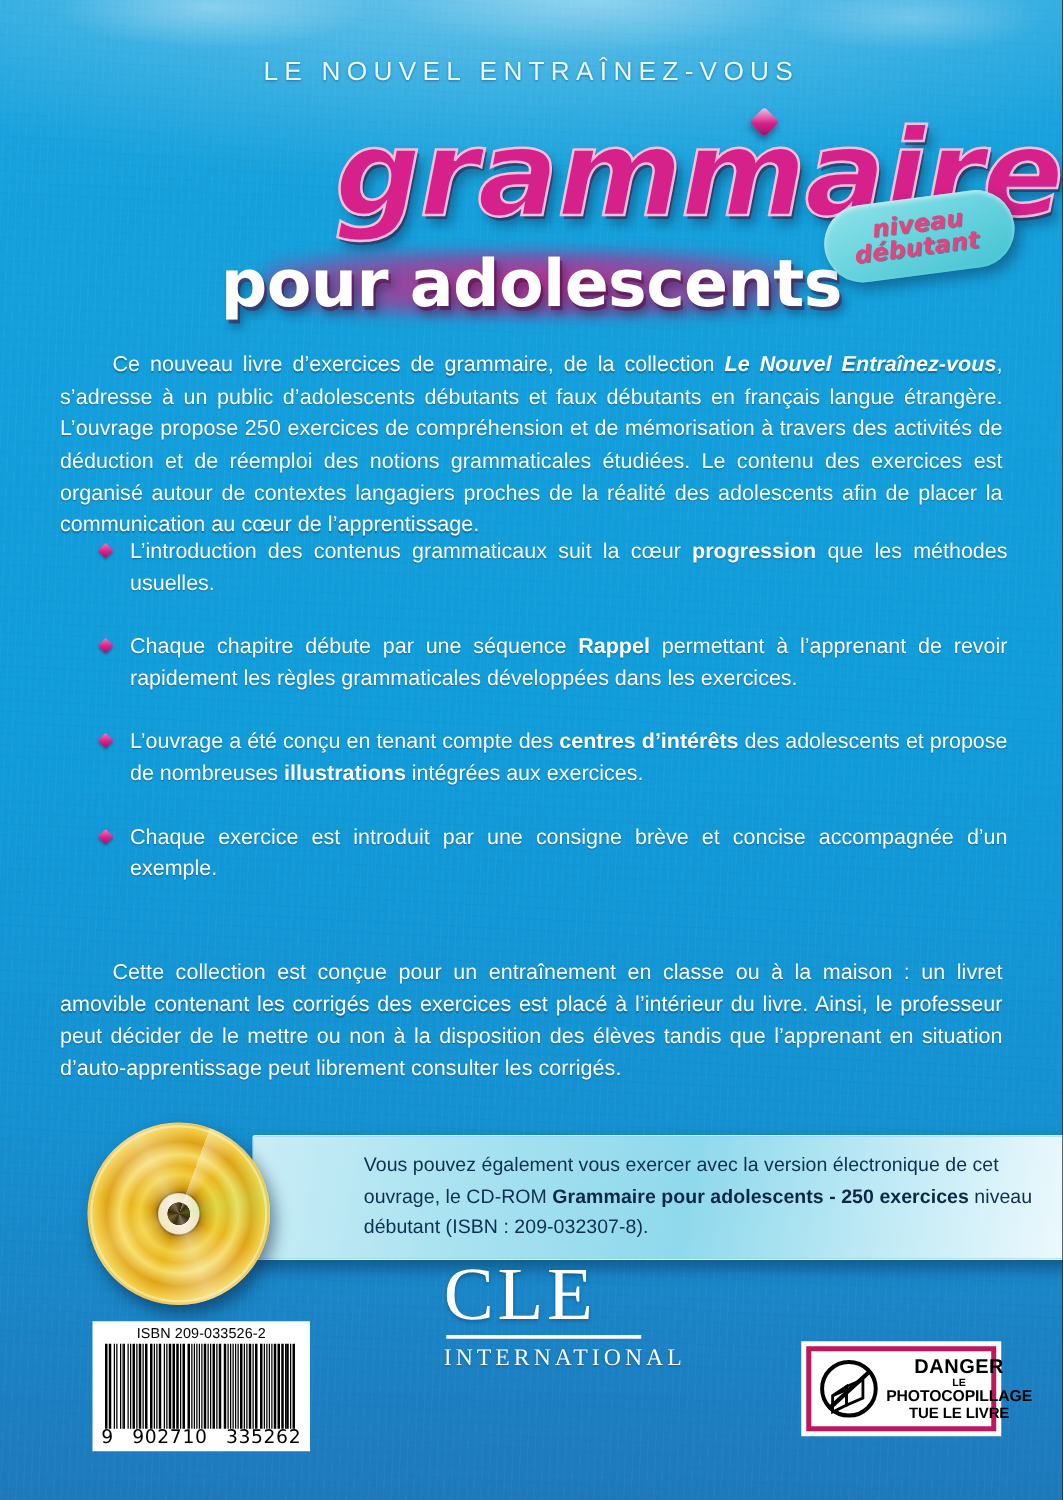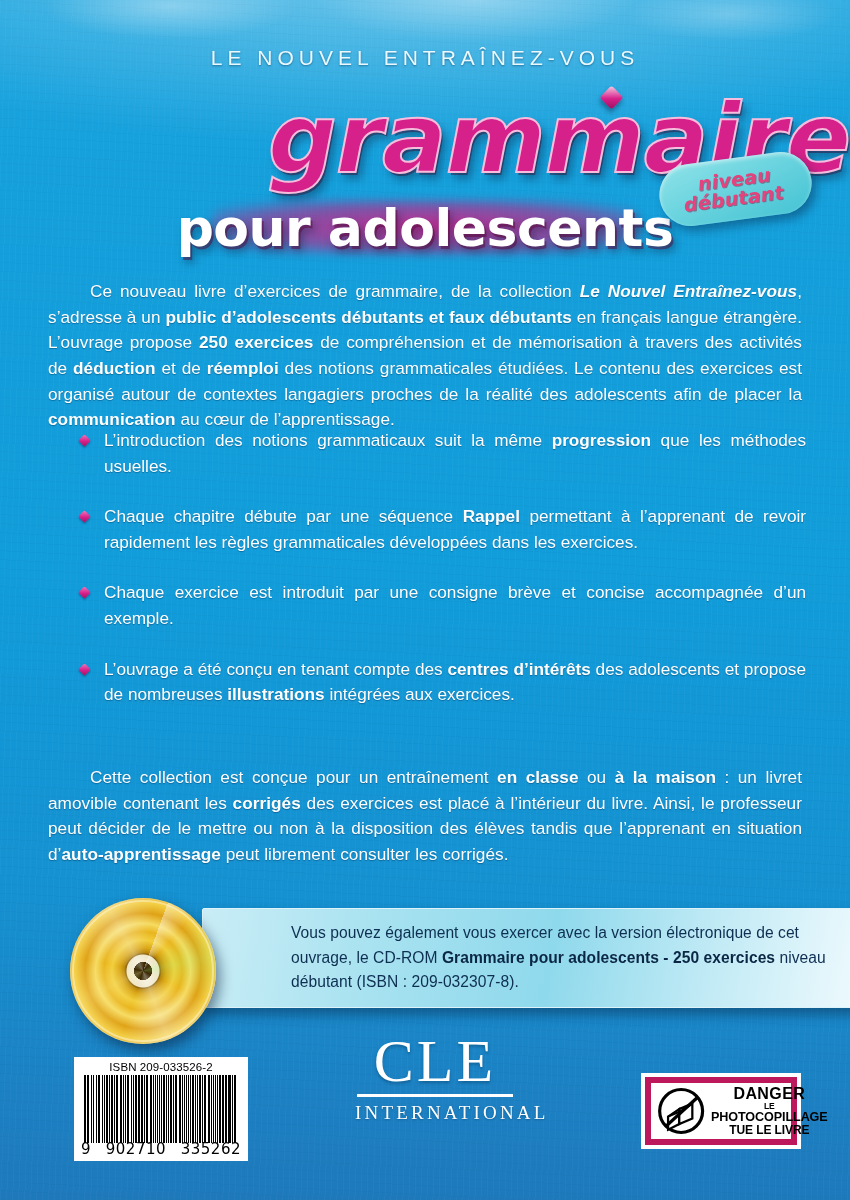--- a/index.html
+++ b/index.html
@@ -143,21 +143,21 @@
     width: 754px;
     color: #FFFFFF;
   }
   .para {
     font-size: 17.2px;
     line-height: 25.6px;
     text-align: justify;
     text-shadow: 0 1px 1px rgba(0,45,80,.42);
     letter-spacing: .05px;
   }
-  .para b { font-weight: 700; }
+  .para b { font-weight: 400; }
   .para i { font-style: italic; font-weight: 700; }
   .indent { text-indent: 42px; }
 
   .bullets { position: absolute; left: 78px; width: 728px; }
   .bullet {
     position: relative;
     padding-left: 26px;
     margin-bottom: 25px;
     color: #FFFFFF;
     font-size: 17.2px;
@@ -262,23 +262,23 @@
     justify-content: space-between;
     padding: 0 7px;
     font-size: 15px;
     font-family: "DejaVu Sans", sans-serif;
     color: #000;
     letter-spacing: .5px;
   }
 
   .cle-logo {
     position: absolute;
-    left: 355px; top: 1032px;
+    left: 355px; top: 1006px;
     width: 160px;
-    text-align: center;
+    text-align: left;
     color: #FFFFFF;
   }
   .cle-main {
     font-family: "Liberation Serif", serif;
     font-size: 60px;
     line-height: 58px;
     letter-spacing: 3px;
     font-weight: 400;
     text-shadow: 0 2px 3px rgba(0,45,80,.4);
   }
@@ -293,21 +293,21 @@
   .danger-box {
     position: absolute;
     left: 641px; top: 1073px;
     width: 160px; height: 76px;
     background: #FFFFFF;
     padding: 4px;
     box-sizing: border-box;
   }
   .danger-inner {
     width: 100%; height: 100%;
-    border: 6px solid #be185d;
+    border: 4px solid #be185d;
     box-sizing: border-box;
     display: flex;
     align-items: center;
     padding: 0 4px;
   }
   .danger-icon { width: 56px; height: 56px; flex: 0 0 56px; }
   .danger-txt {
     flex: 1;
     text-align: center;
     color: #000;
@@ -337,24 +337,24 @@
   <div class="badge layer">
     <span class="b1">niveau</span>
     <span class="b2">débutant</span>
   </div>
 
   <div class="body-col layer" style="top:262px;">
     <p class="para indent" id="intro-para"><span>Ce nouveau livre d’exercices de grammaire, de la collection </span><i>Le Nouvel Entraînez-vous</i><span>, s’adresse à un </span><b>public d’adolescents débutants et faux débutants</b><span> en français langue étrangère. L’ouvrage propose </span><b>250 exercices</b><span> de compréhension et de mémorisation à travers des activités de </span><b>déduction</b><span> et de </span><b>réemploi</b><span> des notions grammaticales étudiées. Le contenu des exercices est organisé autour de contextes langagiers proches de la réalité des adolescents afin de placer la </span><b>communication</b><span> au cœur de l’apprentissage.</span></p>
   </div>
 
   <div class="bullets layer" style="top:428px;" id="bullet-list">
-      <div class="bullet"><span class="dia"></span><span><span>L’introduction des notions grammaticaux suit la même </span><b>progression</b><span> que les méthodes usuelles.</span></span></div>
+      <div class="bullet"><span class="dia"></span><span><span>L’introduction des contenus grammaticaux suit la cœur </span><b>progression</b><span> que les méthodes usuelles.</span></span></div>
       <div class="bullet"><span class="dia"></span><span><span>Chaque chapitre débute par une séquence </span><b>Rappel</b><span> permettant à l’apprenant de revoir rapidement les règles grammaticales développées dans les exercices.</span></span></div>
+      <div class="bullet"><span class="dia"></span><span><span>L’ouvrage a été conçu en tenant compte des </span><b>centres d’intérêts</b><span> des adolescents et propose de nombreuses </span><b>illustrations</b><span> intégrées aux exercices.</span></span></div>
       <div class="bullet"><span class="dia"></span><span><span>Chaque exercice est introduit par une consigne brève et concise accompagnée d’un exemple.</span></span></div>
-      <div class="bullet"><span class="dia"></span><span><span>L’ouvrage a été conçu en tenant compte des </span><b>centres d’intérêts</b><span> des adolescents et propose de nombreuses </span><b>illustrations</b><span> intégrées aux exercices.</span></span></div>
     </div>
 
   <div class="body-col layer" style="top:748px;">
     <p class="para indent" id="closing-para"><span>Cette collection est conçue pour un entraînement </span><b>en classe</b><span> ou </span><b>à la maison</b><span> : un livret amovible contenant les </span><b>corrigés</b><span> des exercices est placé à l’intérieur du livre. Ainsi, le professeur peut décider de le mettre ou non à la disposition des élèves tandis que l’apprenant en situation d’</span><b>auto-apprentissage</b><span> peut librement consulter les corrigés.</span></p>
   </div>
 
   <div class="cd-strip layer">
     <div class="cd-box">
       <div class="cd-box-inner">
         <div class="cd-text" id="cd-text"><span>Vous pouvez également vous exercer avec la version électronique de cet ouvrage, le CD-ROM </span><b>Grammaire pour adolescents - 250 exercices</b><span> niveau débutant (ISBN : 209-032307-8).</span></div>

